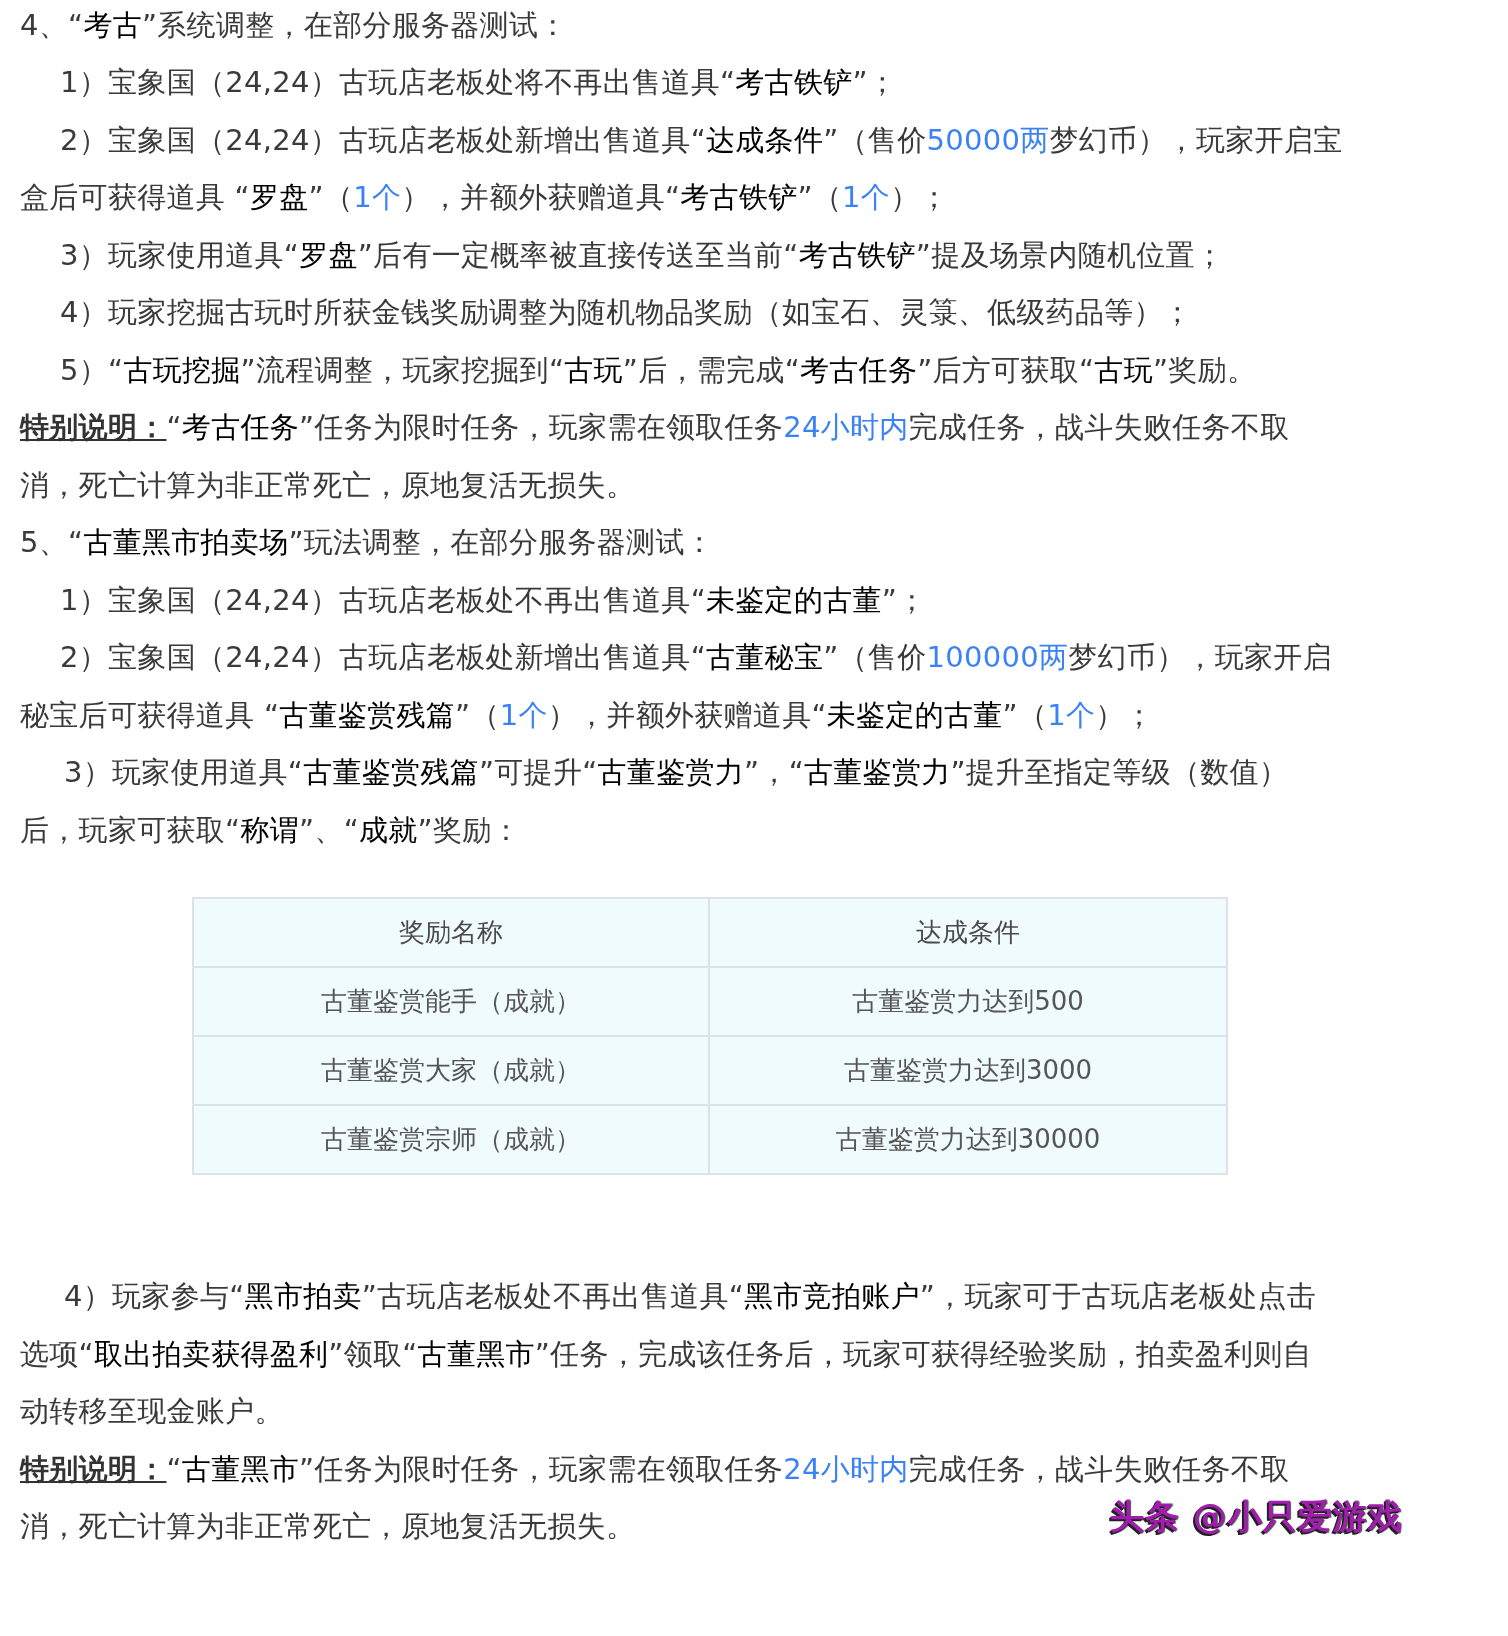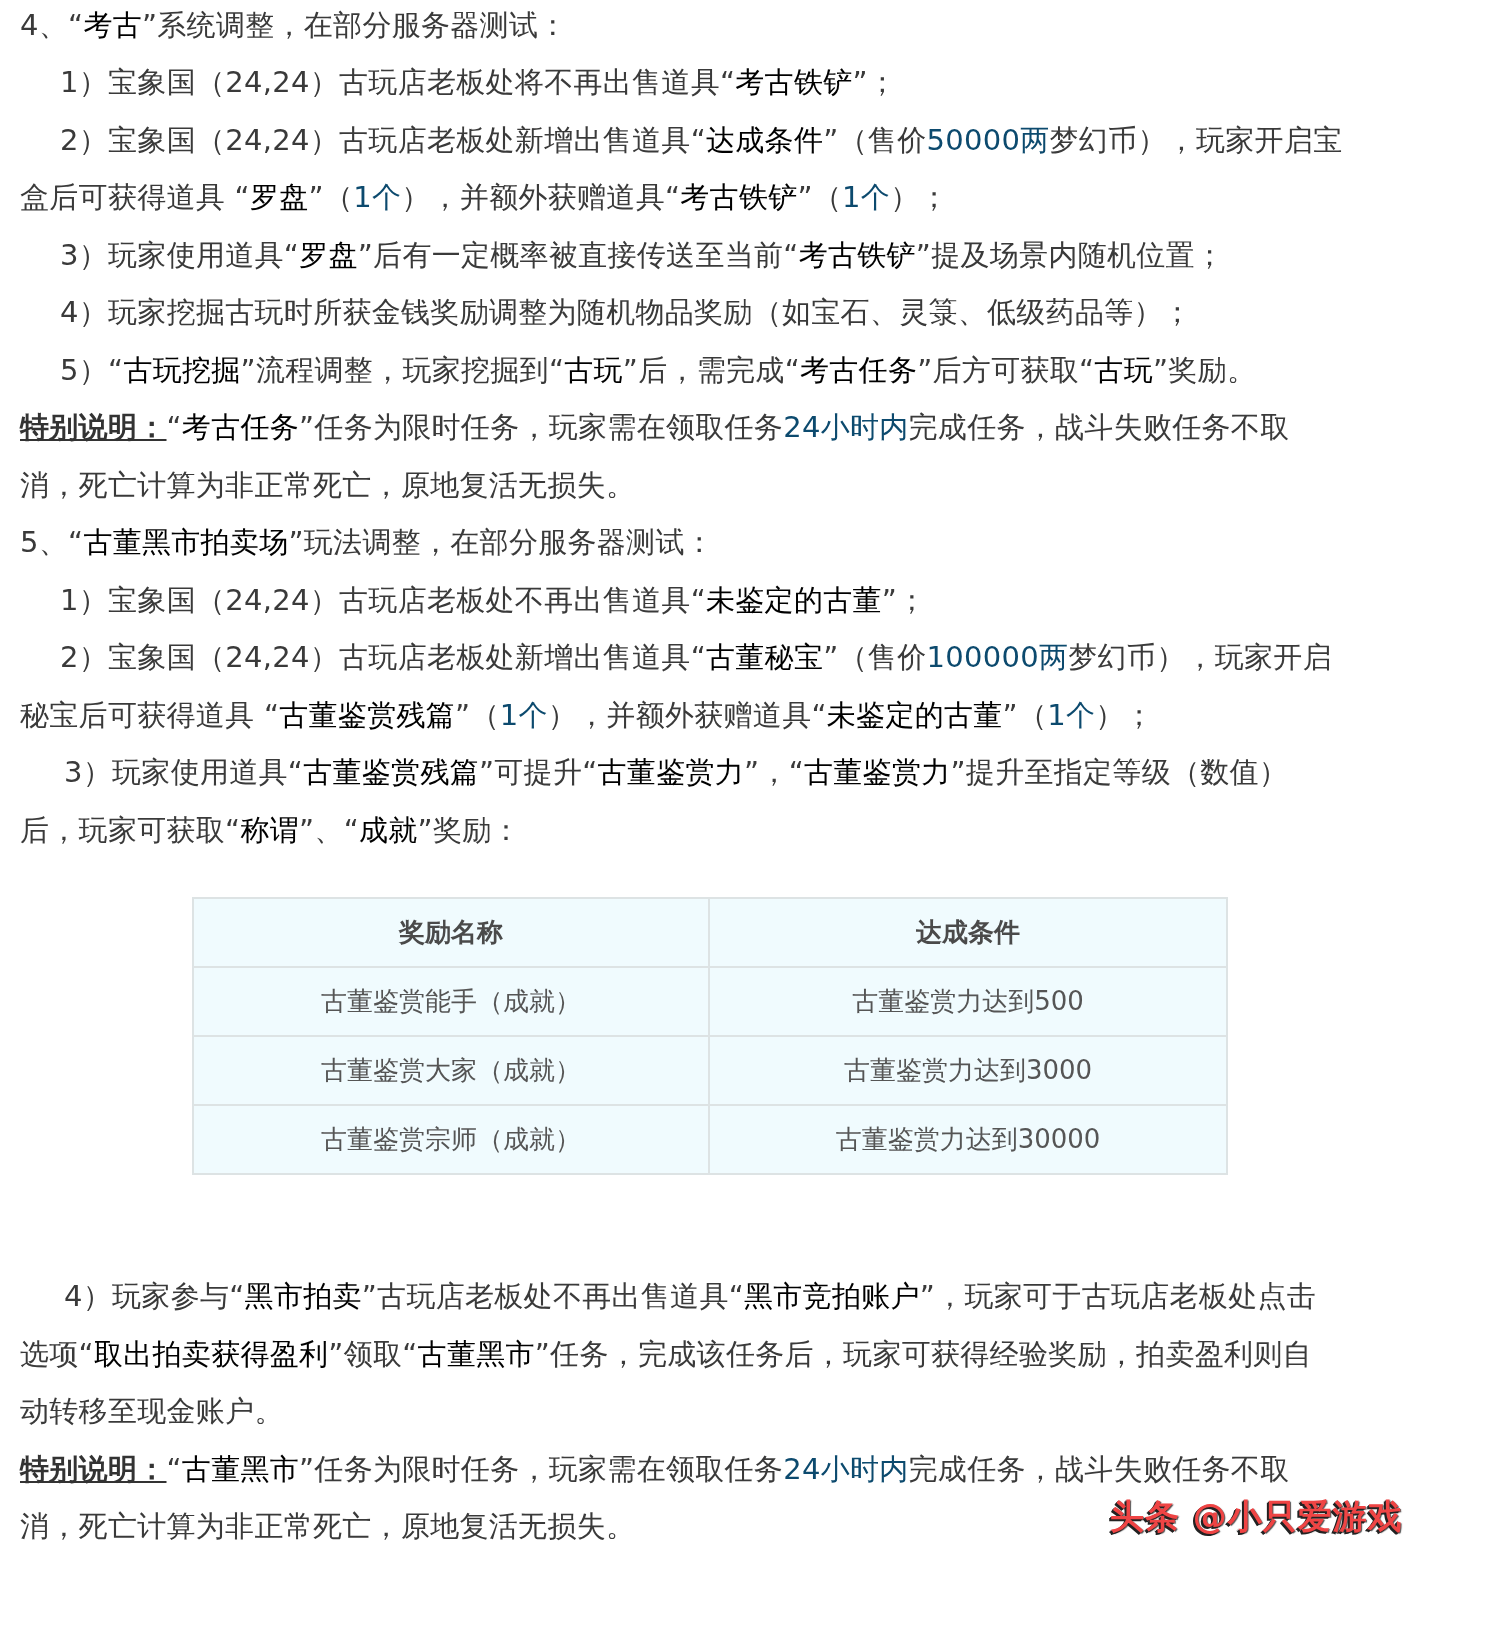--- a/index.html
+++ b/index.html
@@ -26,21 +26,21 @@
       left: 0;
       white-space: nowrap;
       font-size: 29px;
       line-height: 58px;
       height: 58px;
       letter-spacing: 0.3px;
     }
     .indent { padding-left: 40px; text-align: right; }
     .indent2 { padding-left: 44px; }
     .blue { color: #000000; }
-    .red { color: #0c4a6e; }
+    .red { color: #3b82f6; }
     .bold { font-weight: bold; color: #333333; text-decoration: underline; }
 
     .table-wrap {
       position: absolute;
       left: 192px;
       top: 897px;
       width: 1034px;
       height: 355px;
     }
     table.rewards {
@@ -51,33 +51,33 @@
     }
     table.rewards th, table.rewards td {
       border: 2px solid #dde3e4;
       height: 67px;
       text-align: center;
       font-size: 26px;
       color: #555555;
       padding: 0;
     }
     table.rewards th {
-      font-weight: bold;
+      font-weight: normal;
       color: #4a4a4a;
     }
     table.rewards col.c1 { width: 516px; }
     table.rewards col.c2 { width: 518px; }
 
     .watermark {
       position: absolute;
       left: 1110px;
       top: 1494px;
       font-size: 34px;
       font-weight: bold;
-      color: #ef4444;
+      color: #a21caf;
       letter-spacing: 1px;
       text-shadow:
         -2px 2px 0 #222,
         -1px 1px 0 #222,
         1px 1px 1px #555;
     }
   </style>
 </head>
 <body>
 

